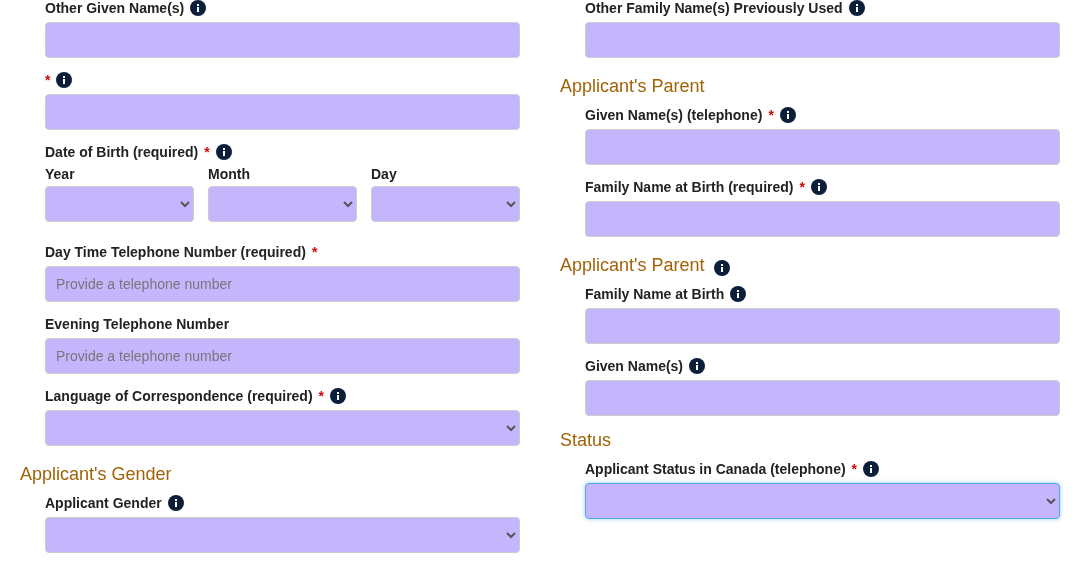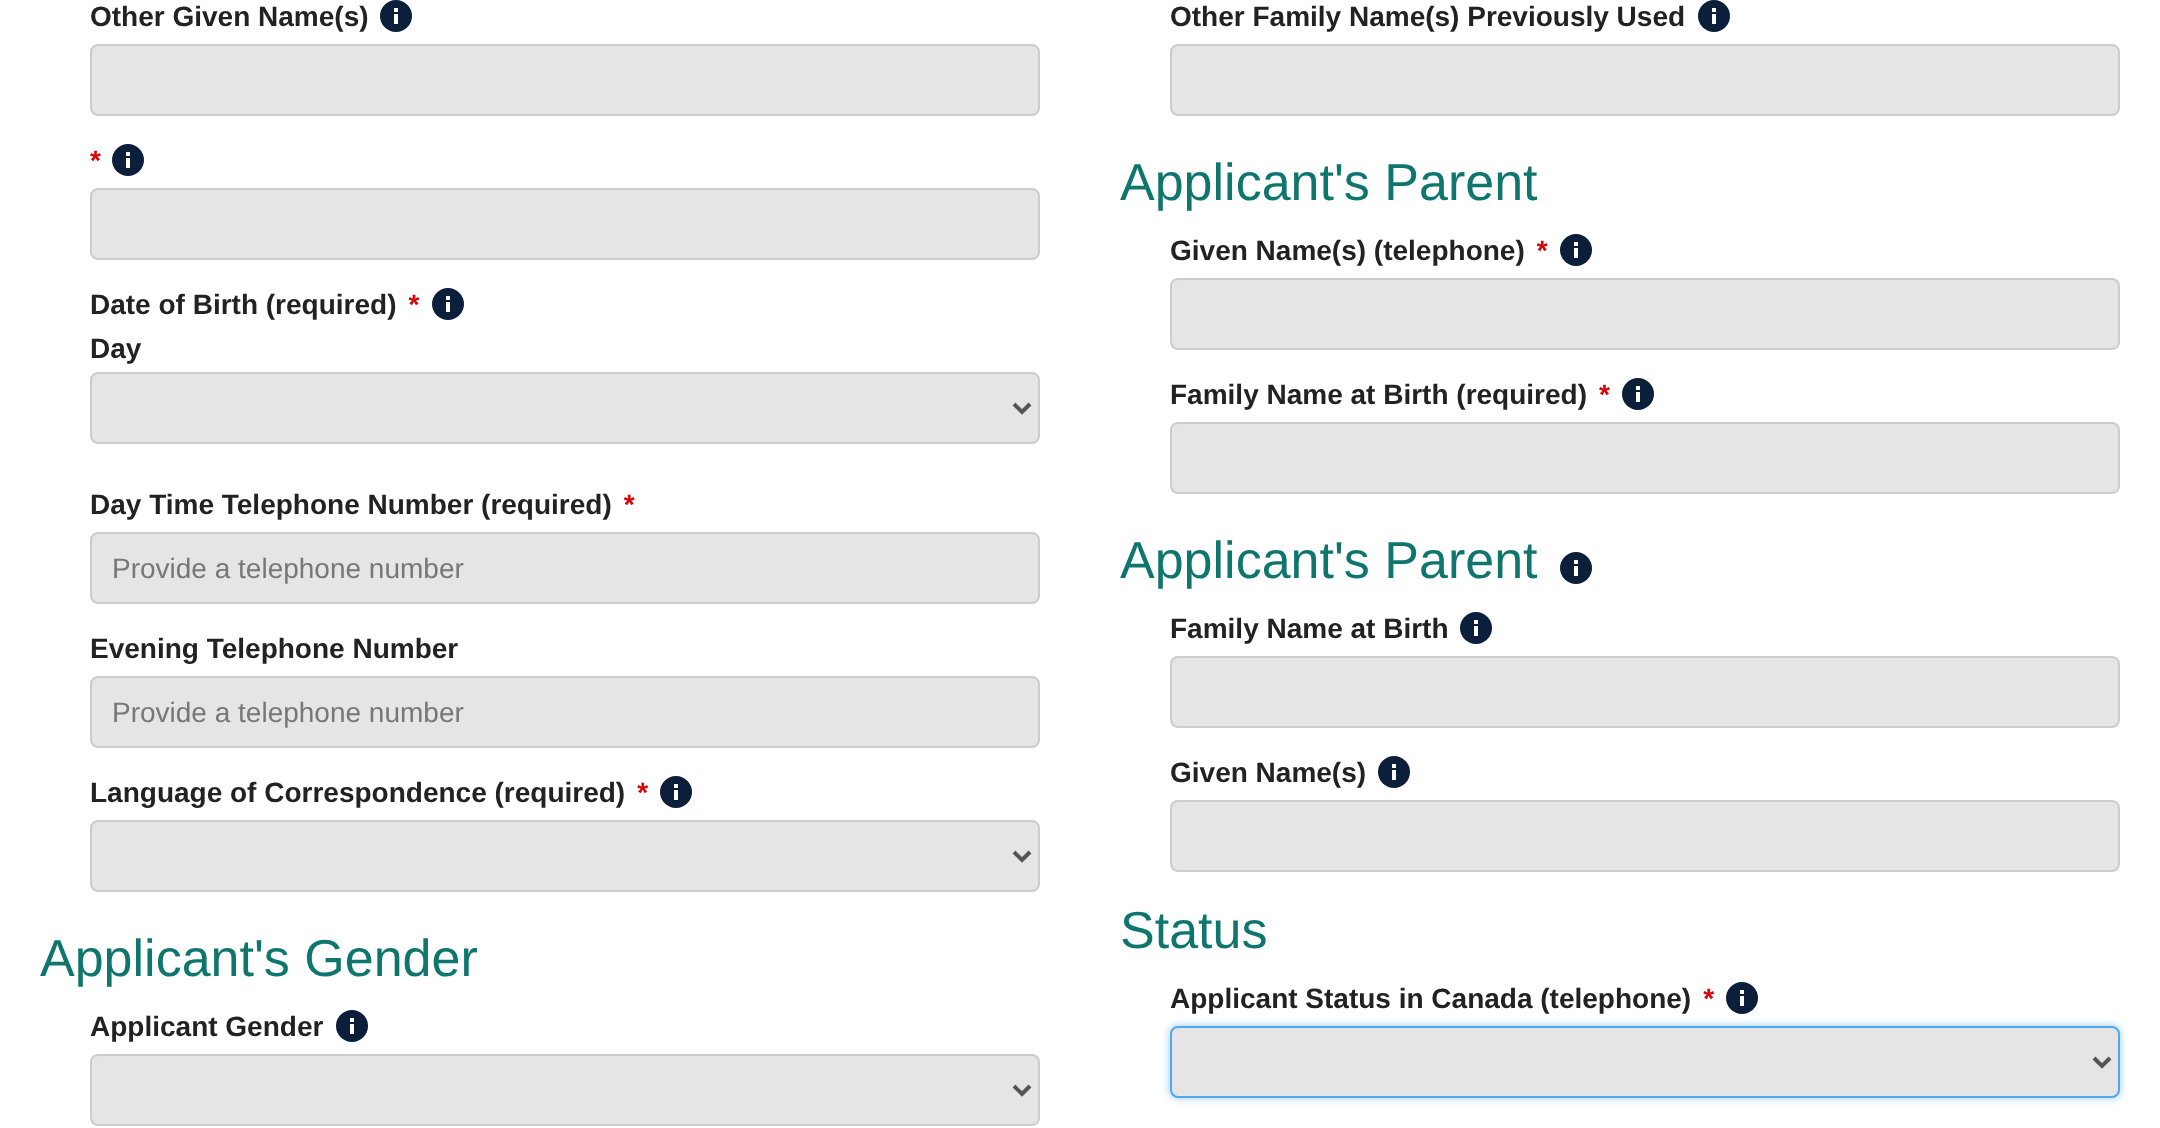--- a/index.html
+++ b/index.html
@@ -18,23 +18,23 @@
     display: flex;
     gap: 40px;
   }
   .col {
     flex: 1;
   }
   .indent {
     padding-left: 25px;
   }
   .section-title {
-    font-size: 26px;
+    font-size: 18px;
     font-weight: 400;
-    color: #0f766e;
+    color: #a16207;
     margin: 18px 0 10px 0;
   }
   .field-group {
     margin-bottom: 14px;
   }
   .field-label {
     font-size: 14px;
     font-weight: 700;
     color: #222;
     margin-bottom: 6px;
@@ -61,21 +61,21 @@
   .info-icon svg {
     width: 16px;
     height: 16px;
   }
   input[type="text"], select {
     width: 100%;
     height: 36px;
     padding: 6px 10px;
     font-size: 14px;
     color: #555;
-    background: #e5e5e5;
+    background: #c4b5fd;
     border: 1px solid #ccc;
     border-radius: 4px;
     outline: none;
   }
   select {
     padding: 6px 6px;
   }
   input::placeholder {
     color: #777;
   }
@@ -140,20 +140,28 @@
             <span class="required-asterisk">*</span>
             <span class="info-icon">
               <svg viewBox="0 0 16 16">
                   <circle cx="8" cy="8" r="8" fill="#0b1f3a"></circle>
                   <rect x="7" y="7" width="2" height="5" fill="#fff"></rect>
                   <rect x="7" y="4" width="2" height="2" fill="#fff"></rect>
                 </svg>
             </span>
           </div>
           <div class="date-row">
+            <div class="date-col">
+              <div class="sublabel">Year</div>
+              <select></select>
+            </div>
+            <div class="date-col">
+              <div class="sublabel">Month</div>
+              <select></select>
+            </div>
             <div class="date-col">
               <div class="sublabel">Day</div>
               <select></select>
             </div>
           </div>
         </div>
 
         <div class="field-group" style="margin-top:22px">
           <div class="field-label">
             <span>Day Time Telephone Number (required)</span>

